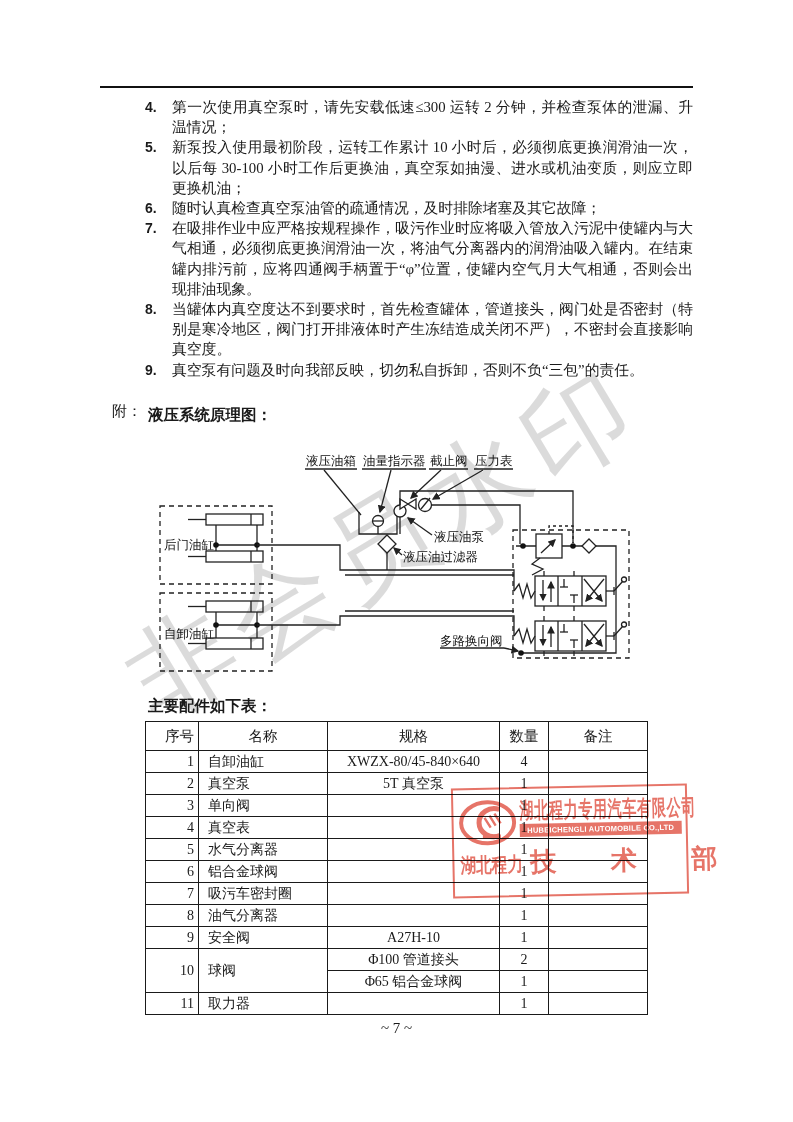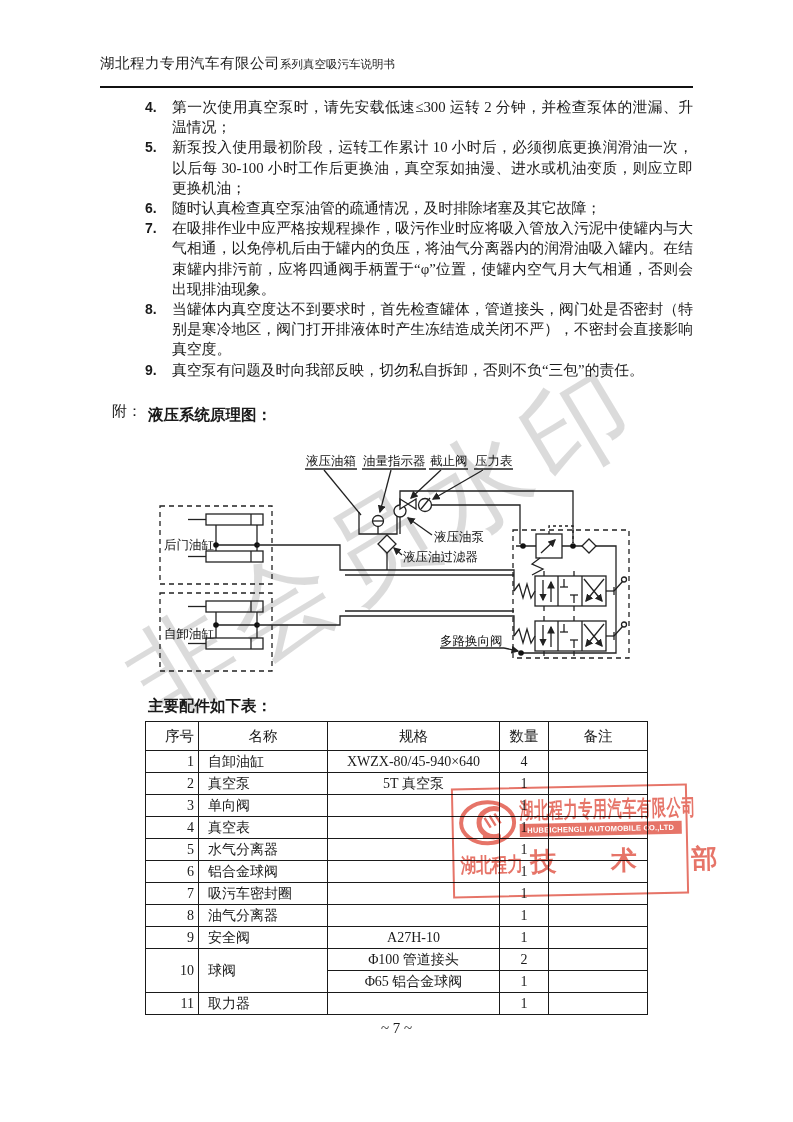--- a/index.html
+++ b/index.html
@@ -57,41 +57,38 @@
   .stamp .dept{position:absolute;left:76px;top:56px;width:150px;font-size:26px;font-weight:bold;
                letter-spacing:24px;white-space:nowrap;}
 </style>
 </head>
 <body>
 
 <div class="page">
 
   <div class="wm">非会员水印</div>
 
-  <div class="hdr">
-    <span class="co">湖北程力专用汽车有限公司</span><span class="doc">系列真空吸污车说明书</span>
-  </div>
   <div class="hdr-rule"></div>
 
   <div class="list">
     <div class="li">
         <span class="num">4.</span>
         <span class="txt">第一次使用真空泵时，请先安载低速≤300 运转 2 分钟，并检查泵体的泄漏、升温情况；</span>
       </div>
     <div class="li">
         <span class="num">5.</span>
         <span class="txt">新泵投入使用最初阶段，运转工作累计 10 小时后，必须彻底更换润滑油一次，以后每 30-100 小时工作后更换油，真空泵如抽漫、进水或机油变质，则应立即更换机油；</span>
       </div>
     <div class="li">
         <span class="num">6.</span>
         <span class="txt">随时认真检查真空泵油管的疏通情况，及时排除堵塞及其它故障；</span>
       </div>
     <div class="li">
         <span class="num">7.</span>
-        <span class="txt">在吸排作业中应严格按规程操作，吸污作业时应将吸入管放入污泥中使罐内与大气相通，以免停机后由于罐内的负压，将油气分离器内的润滑油吸入罐内。在结束罐内排污前，应将四通阀手柄置于“φ”位置，使罐内空气月大气相通，否则会出现排油现象。</span>
+        <span class="txt">在吸排作业中应严格按规程操作，吸污作业时应将吸入管放入污泥中使罐内与大气相通，必须彻底更换润滑油一次，将油气分离器内的润滑油吸入罐内。在结束罐内排污前，应将四通阀手柄置于“φ”位置，使罐内空气月大气相通，否则会出现排油现象。</span>
       </div>
     <div class="li">
         <span class="num">8.</span>
         <span class="txt">当罐体内真空度达不到要求时，首先检查罐体，管道接头，阀门处是否密封（特别是寒冷地区，阀门打开排液体时产生冻结造成关闭不严），不密封会直接影响真空度。</span>
       </div>
     <div class="li">
         <span class="num">9.</span>
         <span class="txt">真空泵有问题及时向我部反映，切勿私自拆卸，否则不负“三包”的责任。</span>
       </div>
   </div>
@@ -227,21 +224,21 @@
         <th class="c-name" style="text-align:center;padding-left:4px;">名称</th>
         <th class="c-spec">规格</th>
         <th class="c-qty">数量</th>
         <th class="c-note">备注</th>
       </tr>
     </thead>
     <tbody>
       <tr>
           <td class="c-sn">1</td>
           <td class="c-name">自卸油缸</td>
-          <td class="c-spec">XWZX-80/45-940×640</td>
+          <td class="c-spec">XWZX-80/45-840×640</td>
           <td class="c-qty">4</td>
           <td class="c-note"></td>
         </tr>
       <tr>
           <td class="c-sn">2</td>
           <td class="c-name">真空泵</td>
           <td class="c-spec">5T 真空泵</td>
           <td class="c-qty">1</td>
           <td class="c-note"></td>
         </tr>

